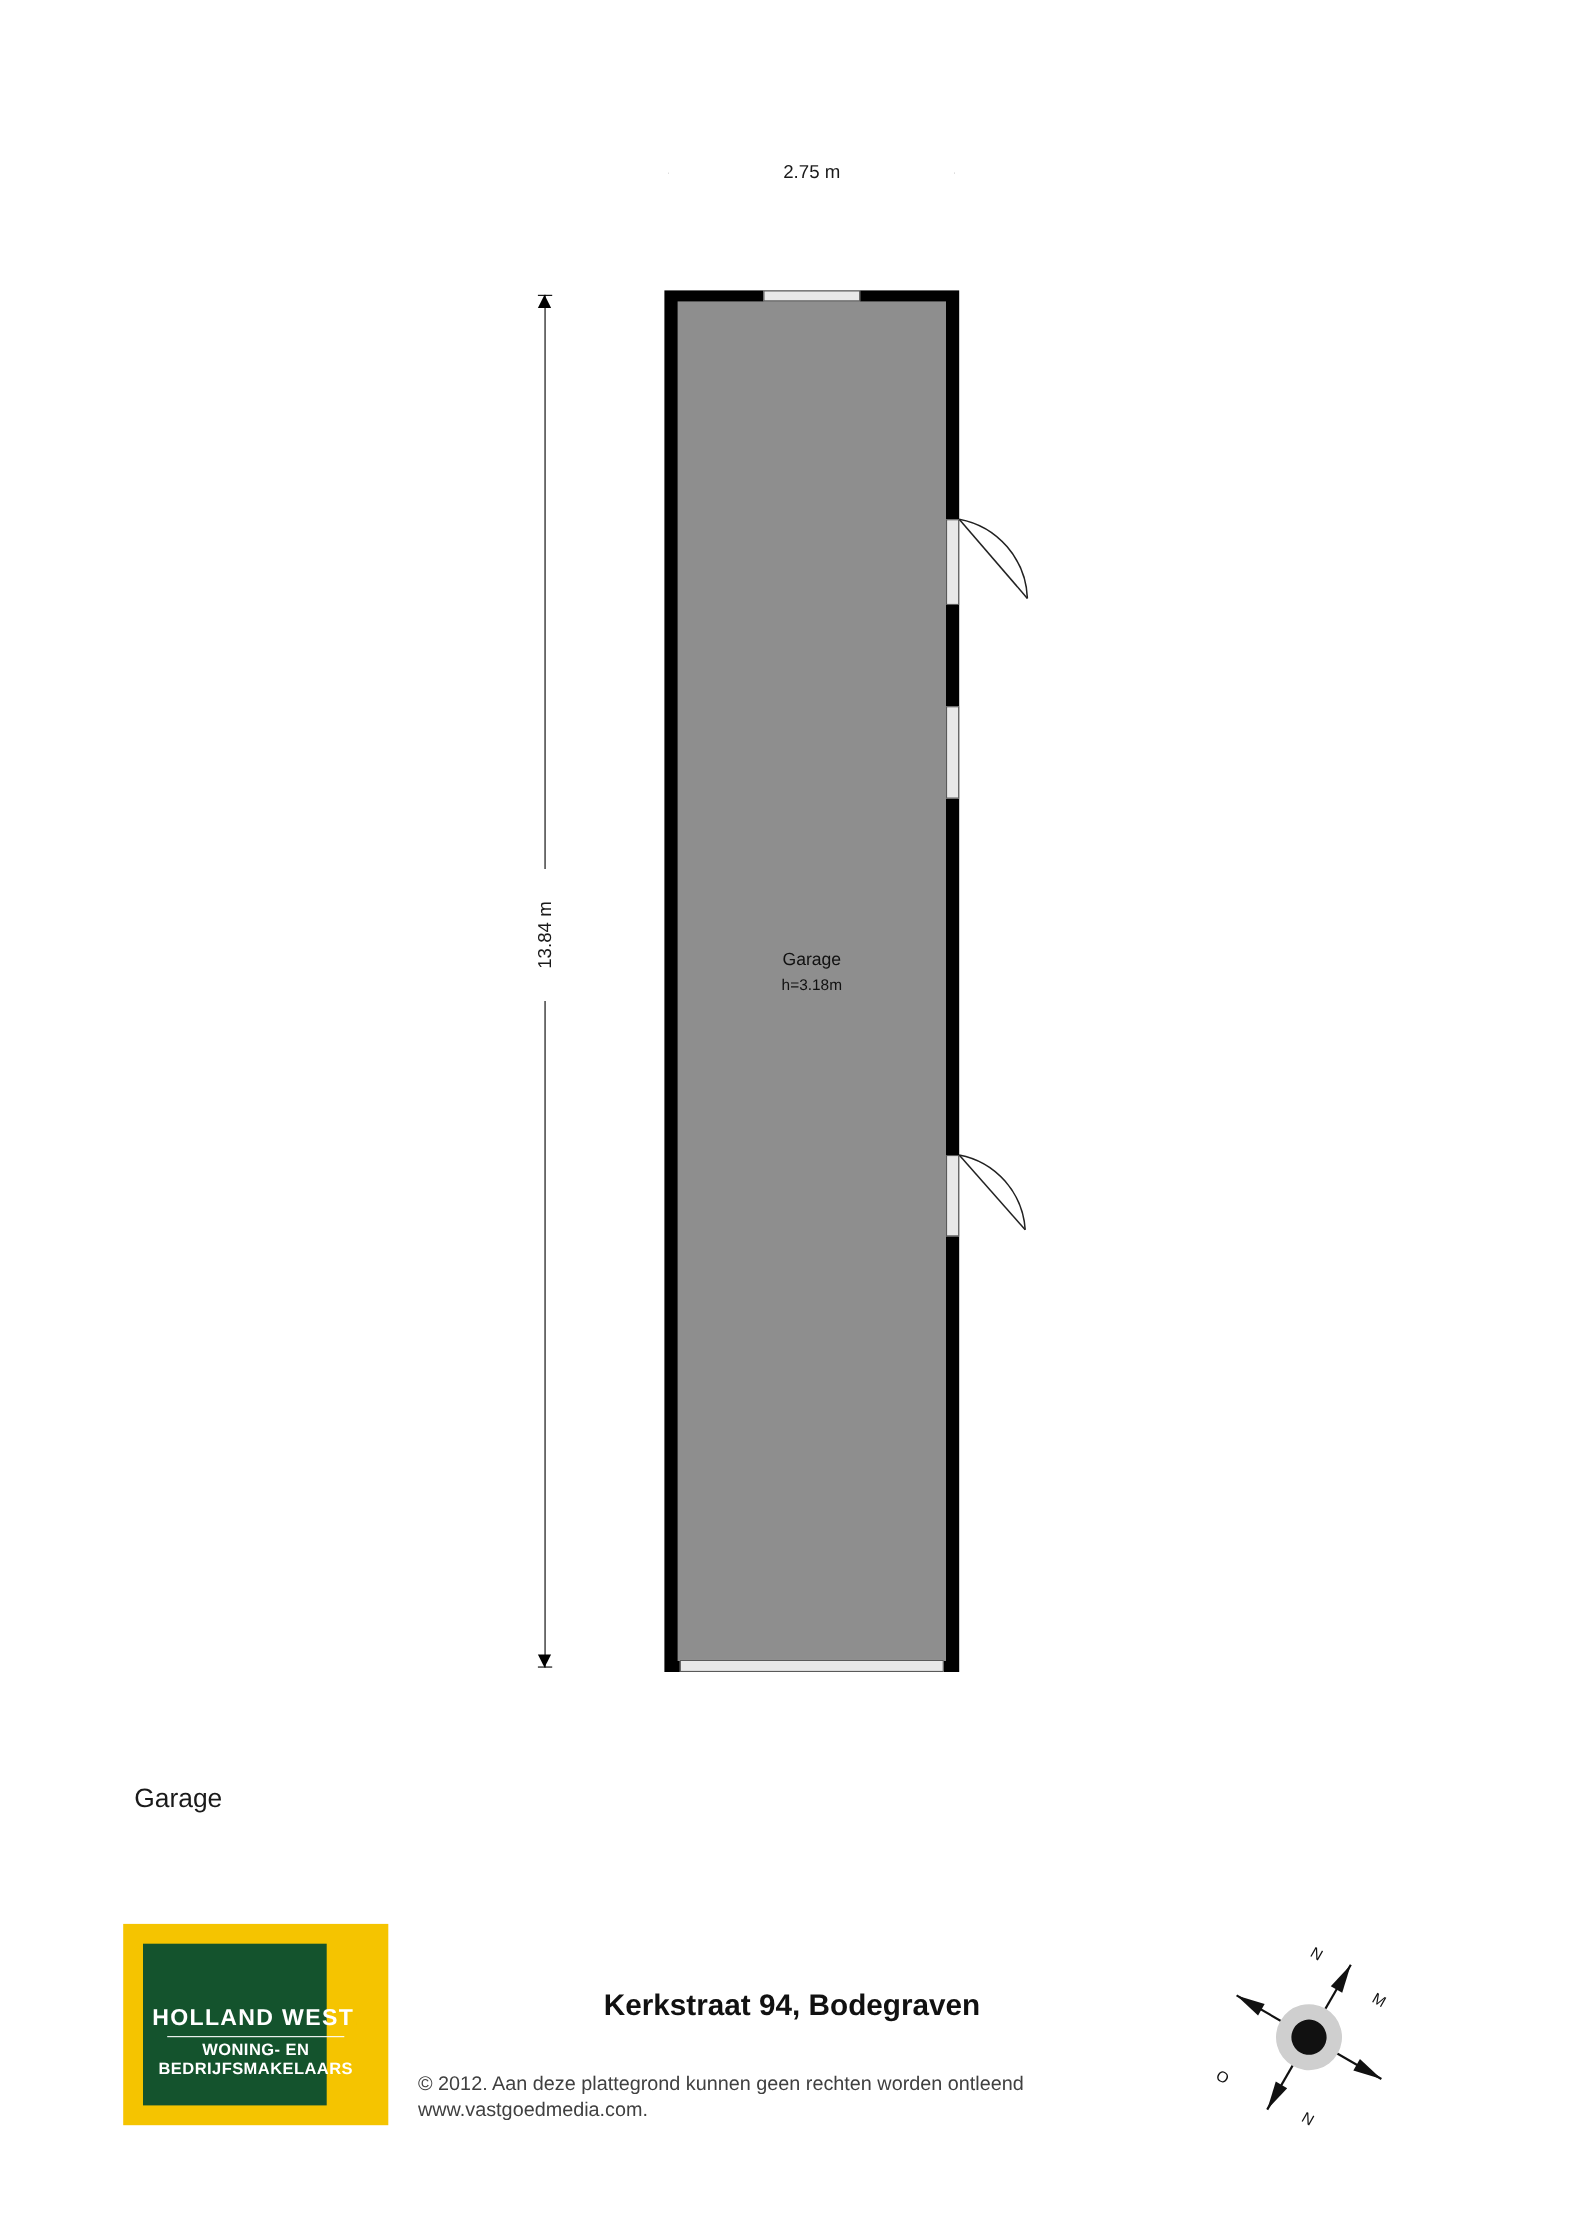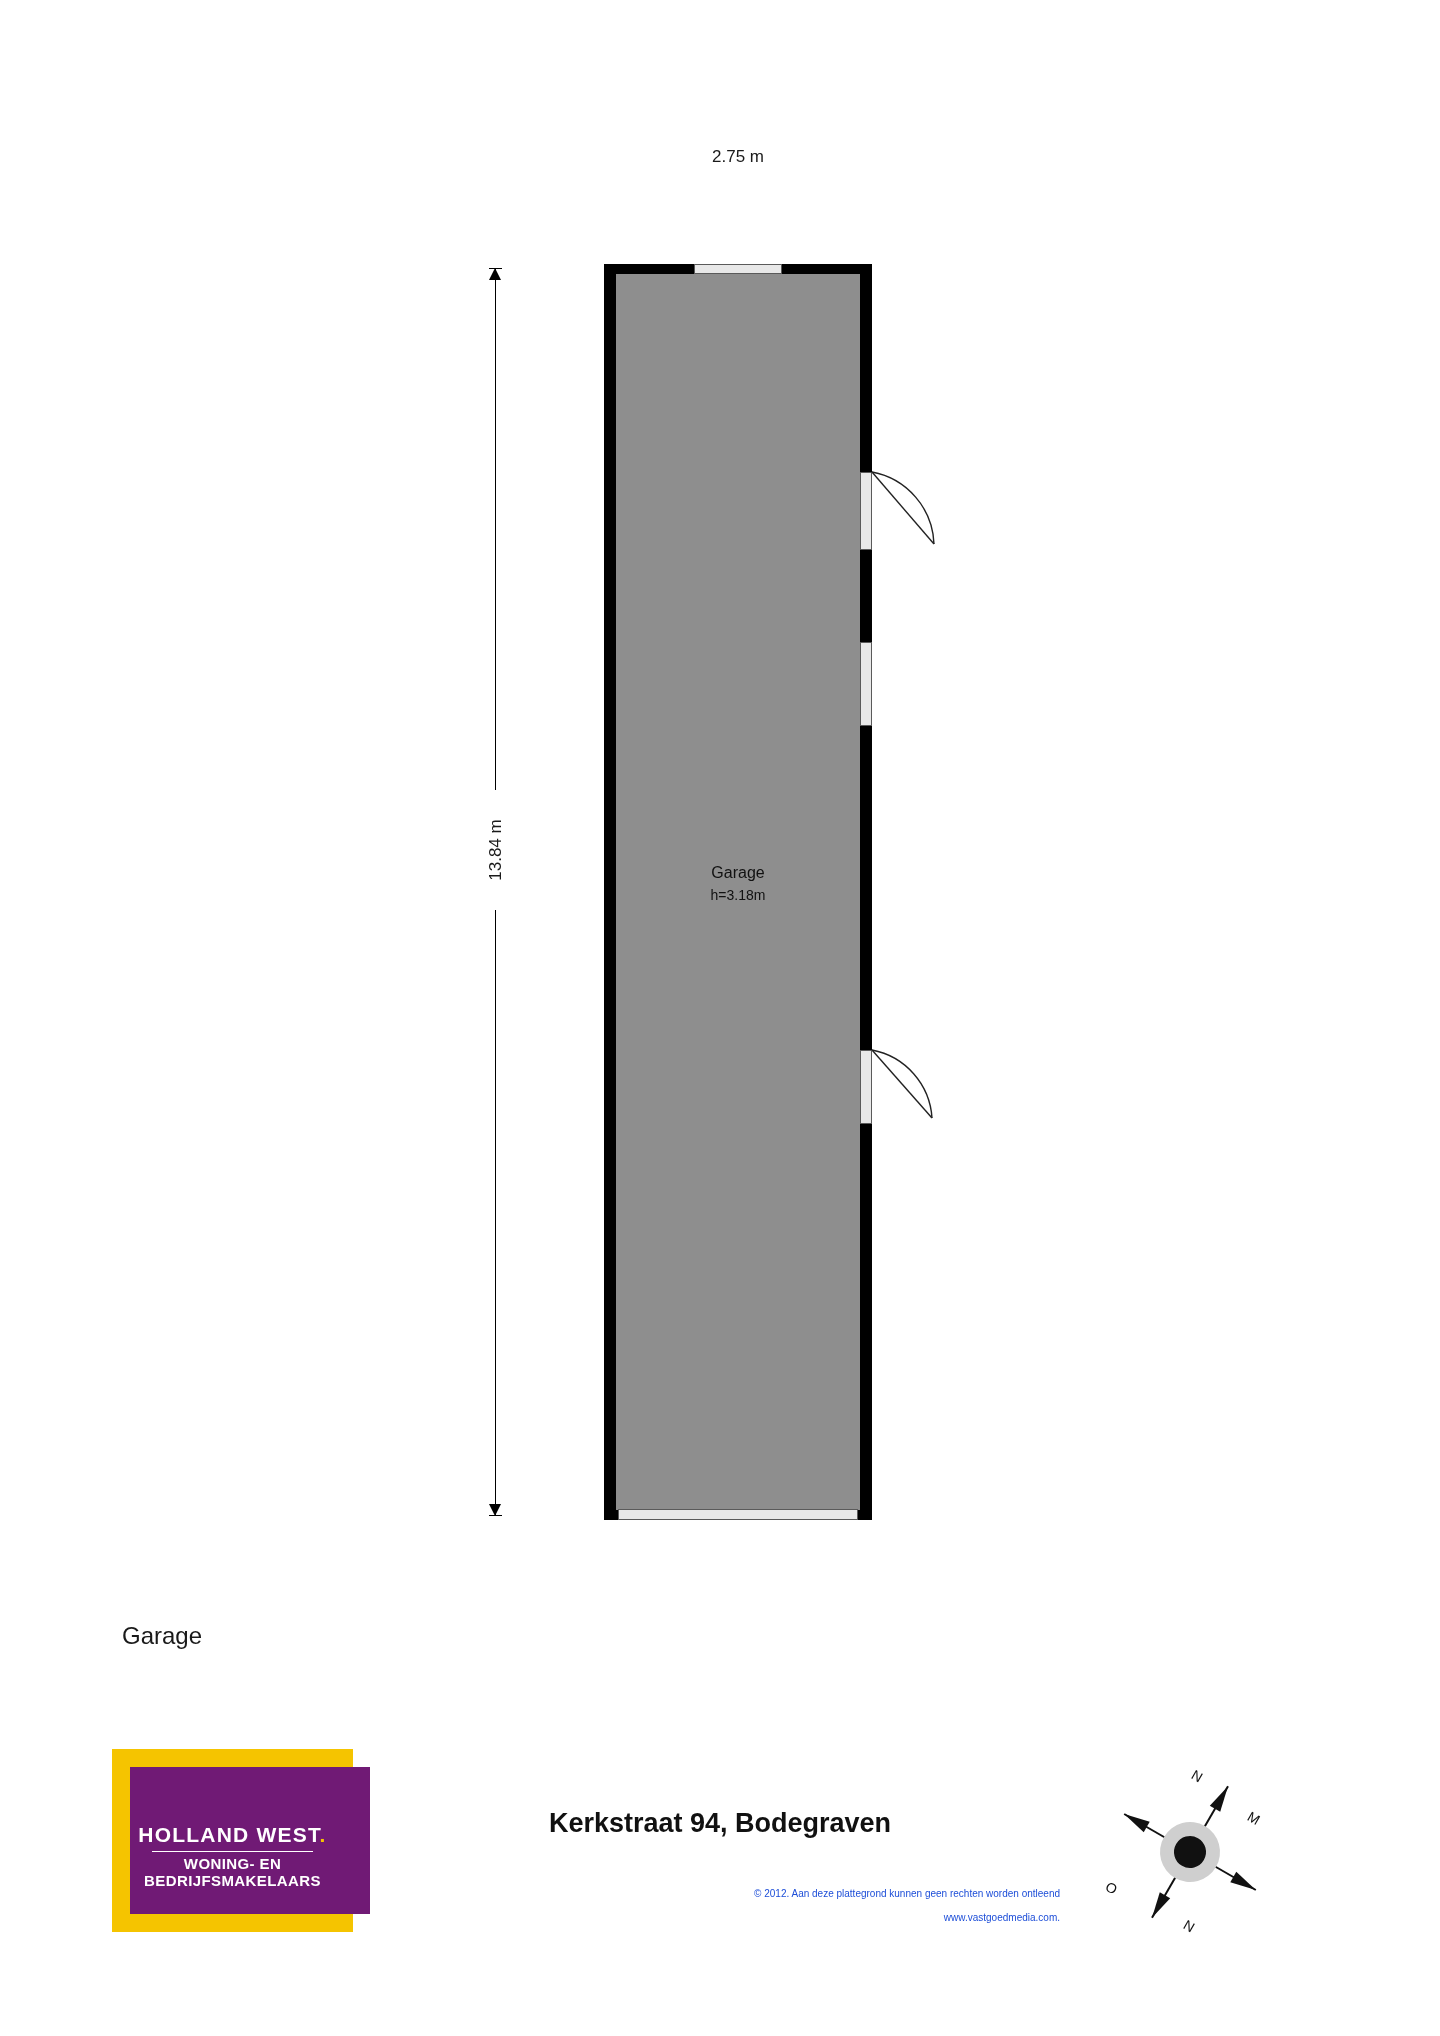--- a/index.html
+++ b/index.html
@@ -236,23 +236,23 @@
     width: 241px;
     height: 183px;
     background: #f5c400;
     padding: 0;
     box-sizing: border-box;
   }
   #logo-inner {
     position: absolute;
     left: 18px;
     top: 18px;
-    width: 240px;
+    width: 167px;
     height: 147px;
-    background: #701a75;
+    background: #14532d;
   }
   #logo-title {
     position: absolute;
     left: 0;
     top: 56px;
     width: 205px;
     text-align: center;
     color: #ffffff;
     font-size: 21px;
     font-weight: bold;
@@ -288,23 +288,23 @@
     text-align: center;
     font-size: 27px;
     font-weight: bold;
     color: #111;
   }
   #copyright {
     position: absolute;
     left: 380px;
     top: 142px;
     width: 680px;
-    text-align: right;
-    font-size: 10px;
-    color: #1d4ed8;
+    text-align: left;
+    font-size: 18px;
+    color: #404040;
     line-height: 24px;
   }
 
   
   #compass {
     position: absolute;
     left: 1100px;
     top: 22px;
     width: 180px;
     height: 180px;

